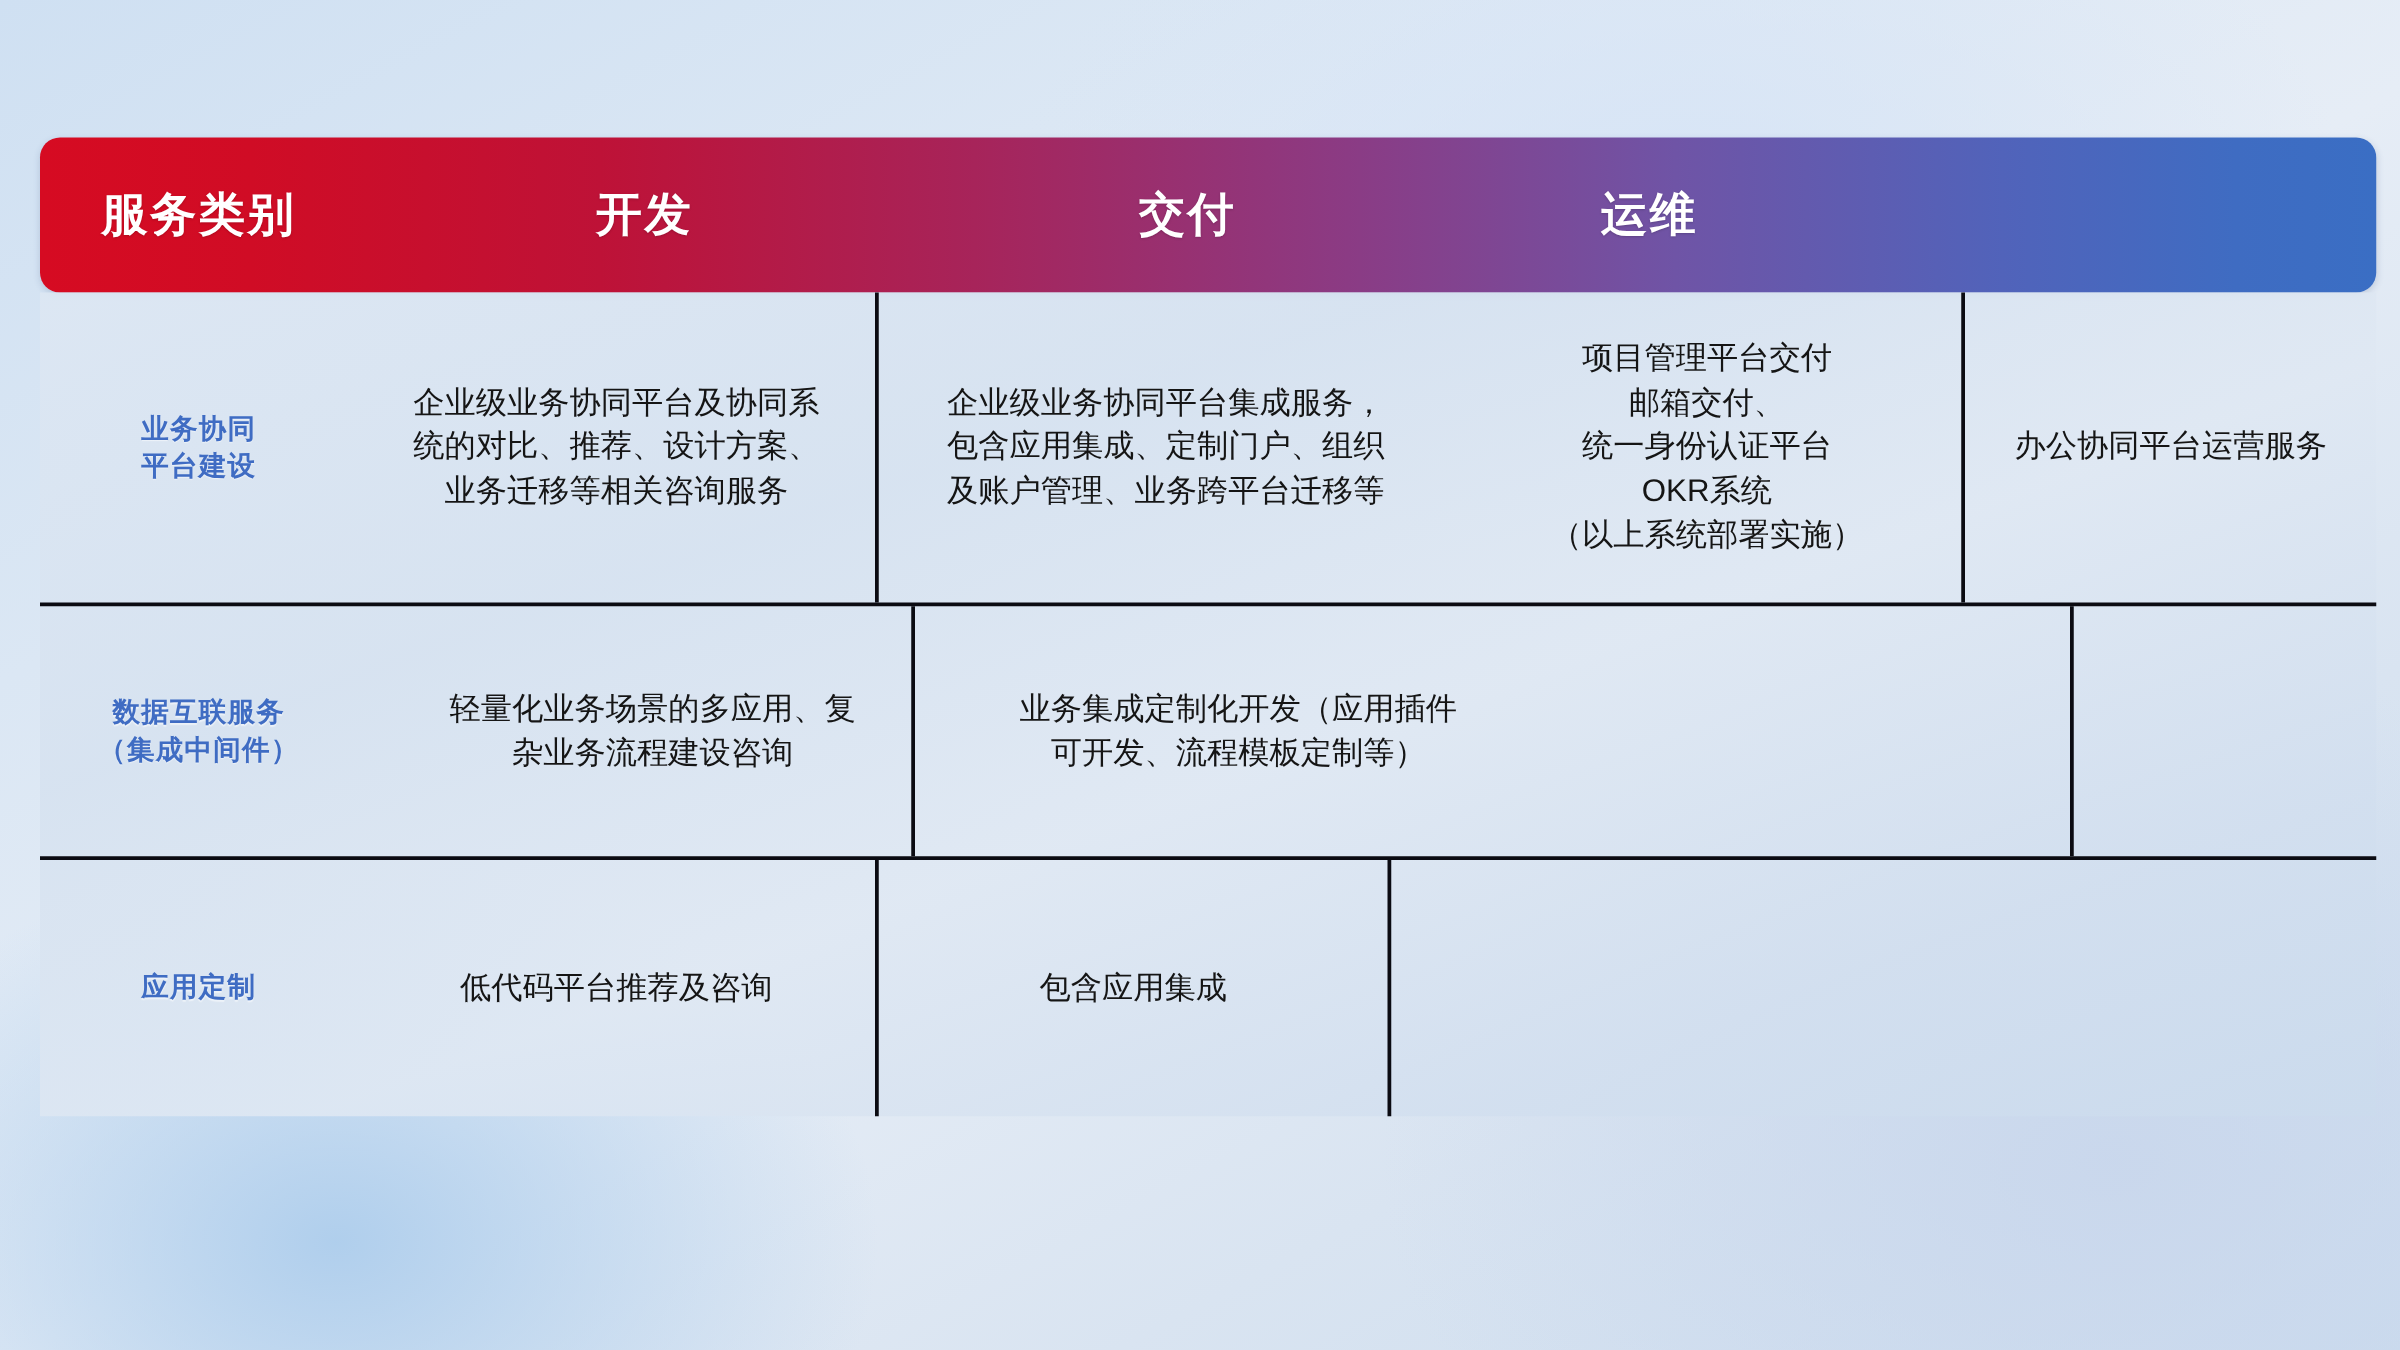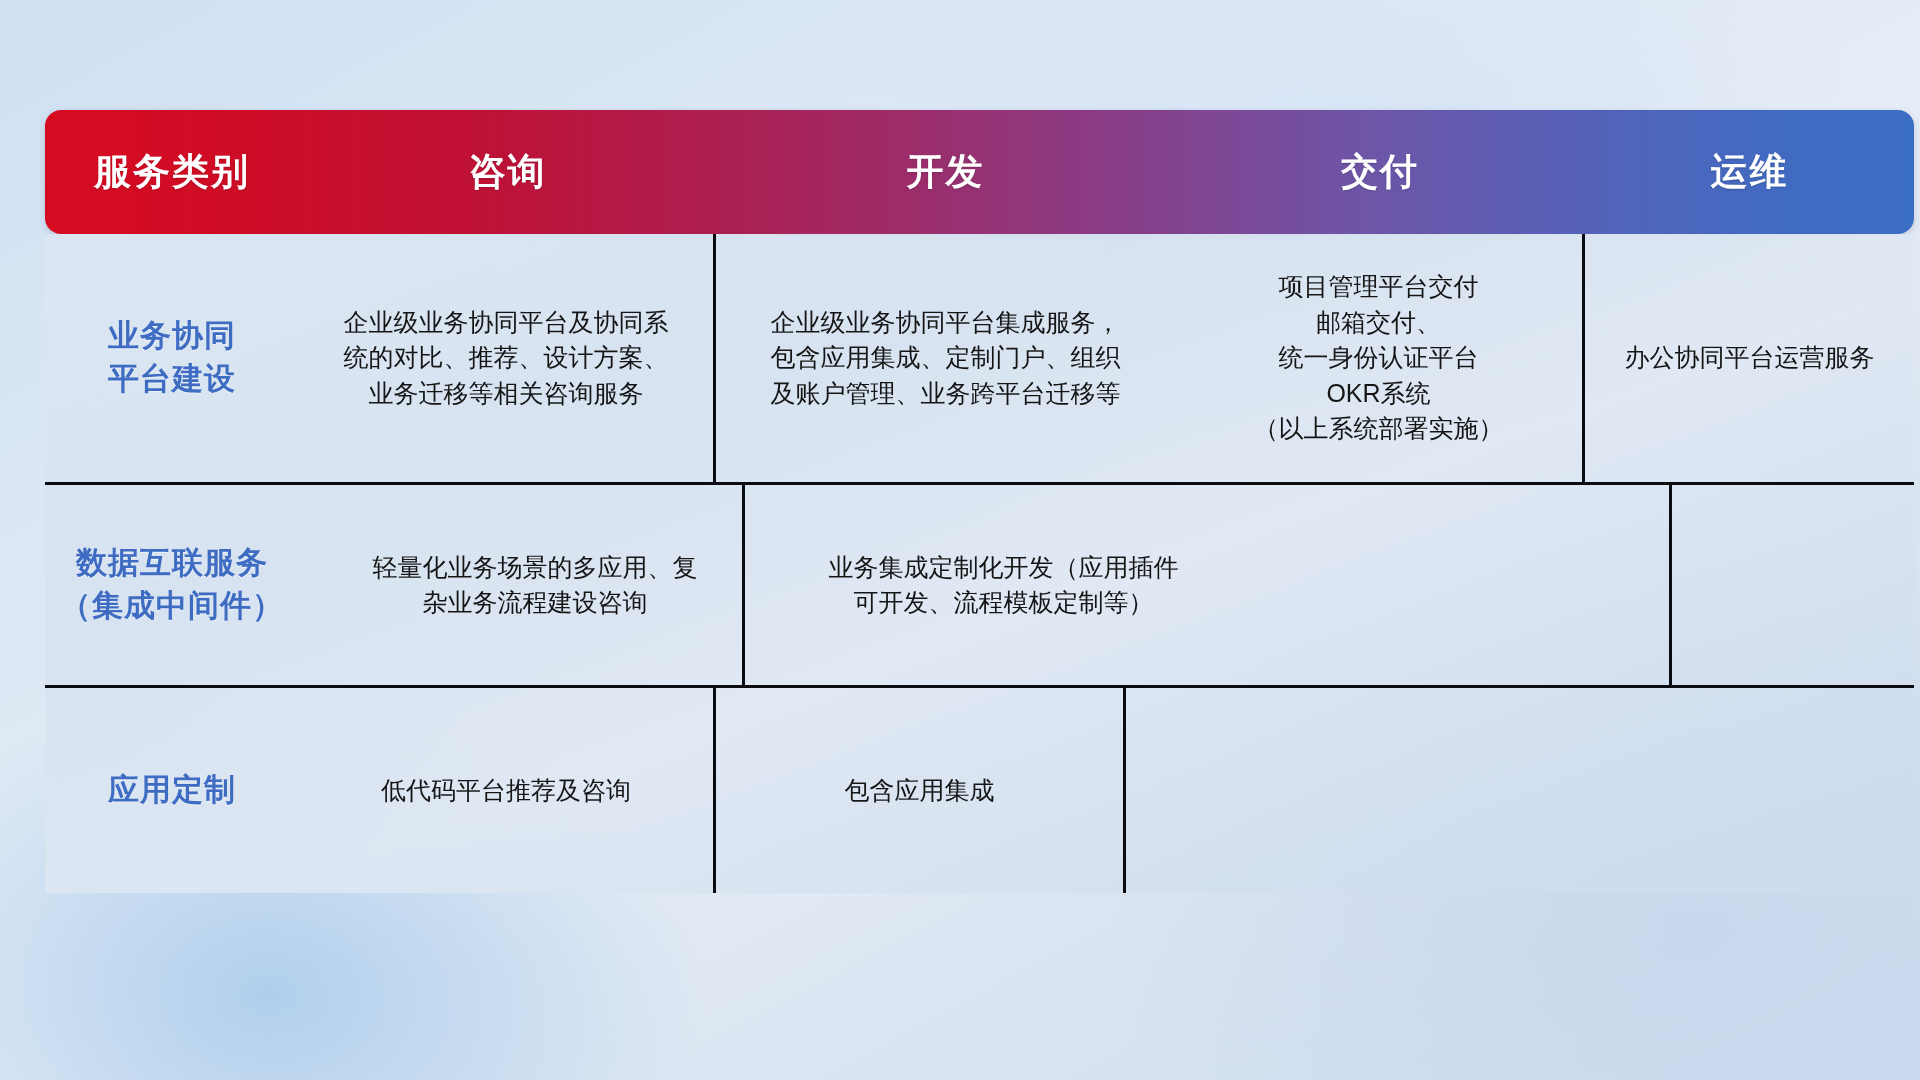--- a/index.html
+++ b/index.html
@@ -20,21 +20,21 @@
 
   .page {
     position: relative;
     width: 1920px;
     height: 1080px;
   }
 
   
   .table-wrap {
     position: absolute;
-    left: 45px;
+    left: 32px;
     top: 110px;
     width: 1869px;
     height: 853px;
   }
 
   
   .thead {
     position: relative;
     display: flex;
     height: 124px;
@@ -90,21 +90,21 @@
     font-size: 25px;
     line-height: 1.42;
     text-align: center;
     white-space: pre-line;
   }
   
   .td.rule-right { border-right: 3px solid #0b0b12; }
 
   .rowlabel {
     color: #3f6cc3;
-    font-size: 31px;
+    font-size: 22px;
     font-weight: bold;
     line-height: 1.38;
     letter-spacing: 1px;
     text-align: center;
     white-space: pre-line;
     text-shadow: 0 1px 1px rgba(255,255,255,0.55);
   }
 
   
   .c0 { width: 254px; flex: 0 0 254px; }
@@ -120,23 +120,20 @@
 </head>
 <body>
 
 <div class="page">
 
   <div class="table-wrap">
 
     <div class="thead">
       <div class="th c0">
         <span>服务类别</span>
-      </div>
-      <div class="th c1">
-        <span>咨询</span>
       </div>
       <div class="th c2">
         <span>开发</span>
       </div>
       <div class="th c3">
         <span>交付</span>
       </div>
       <div class="th c4">
         <span>运维</span>
       </div>

